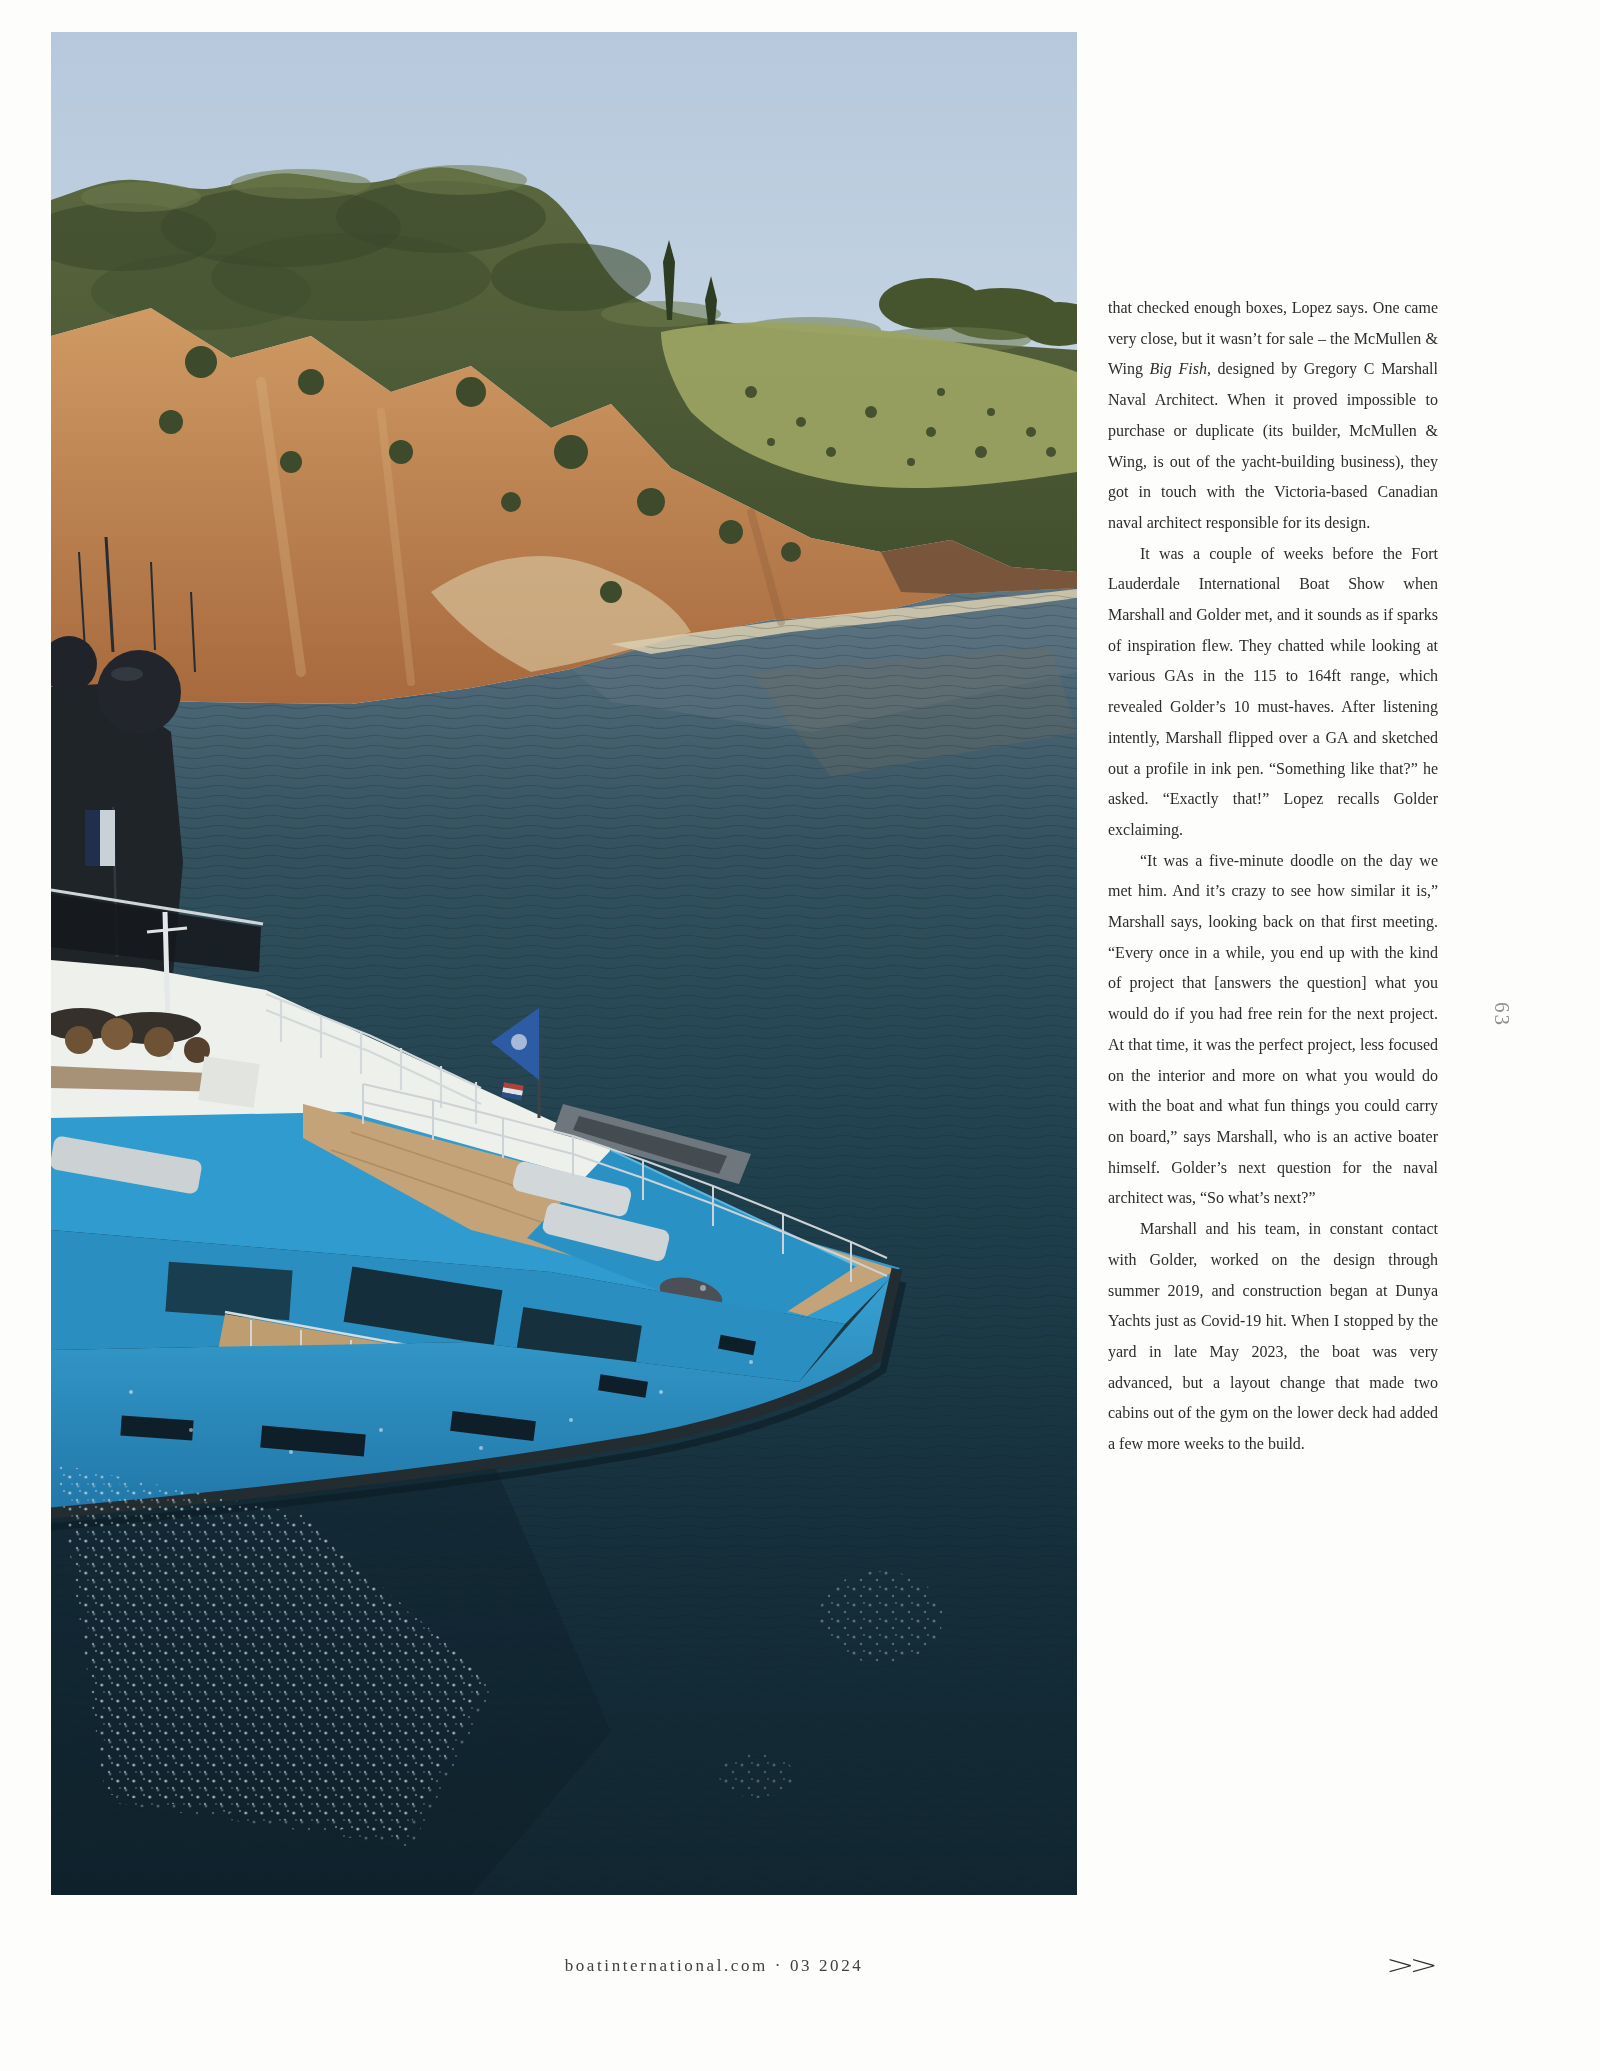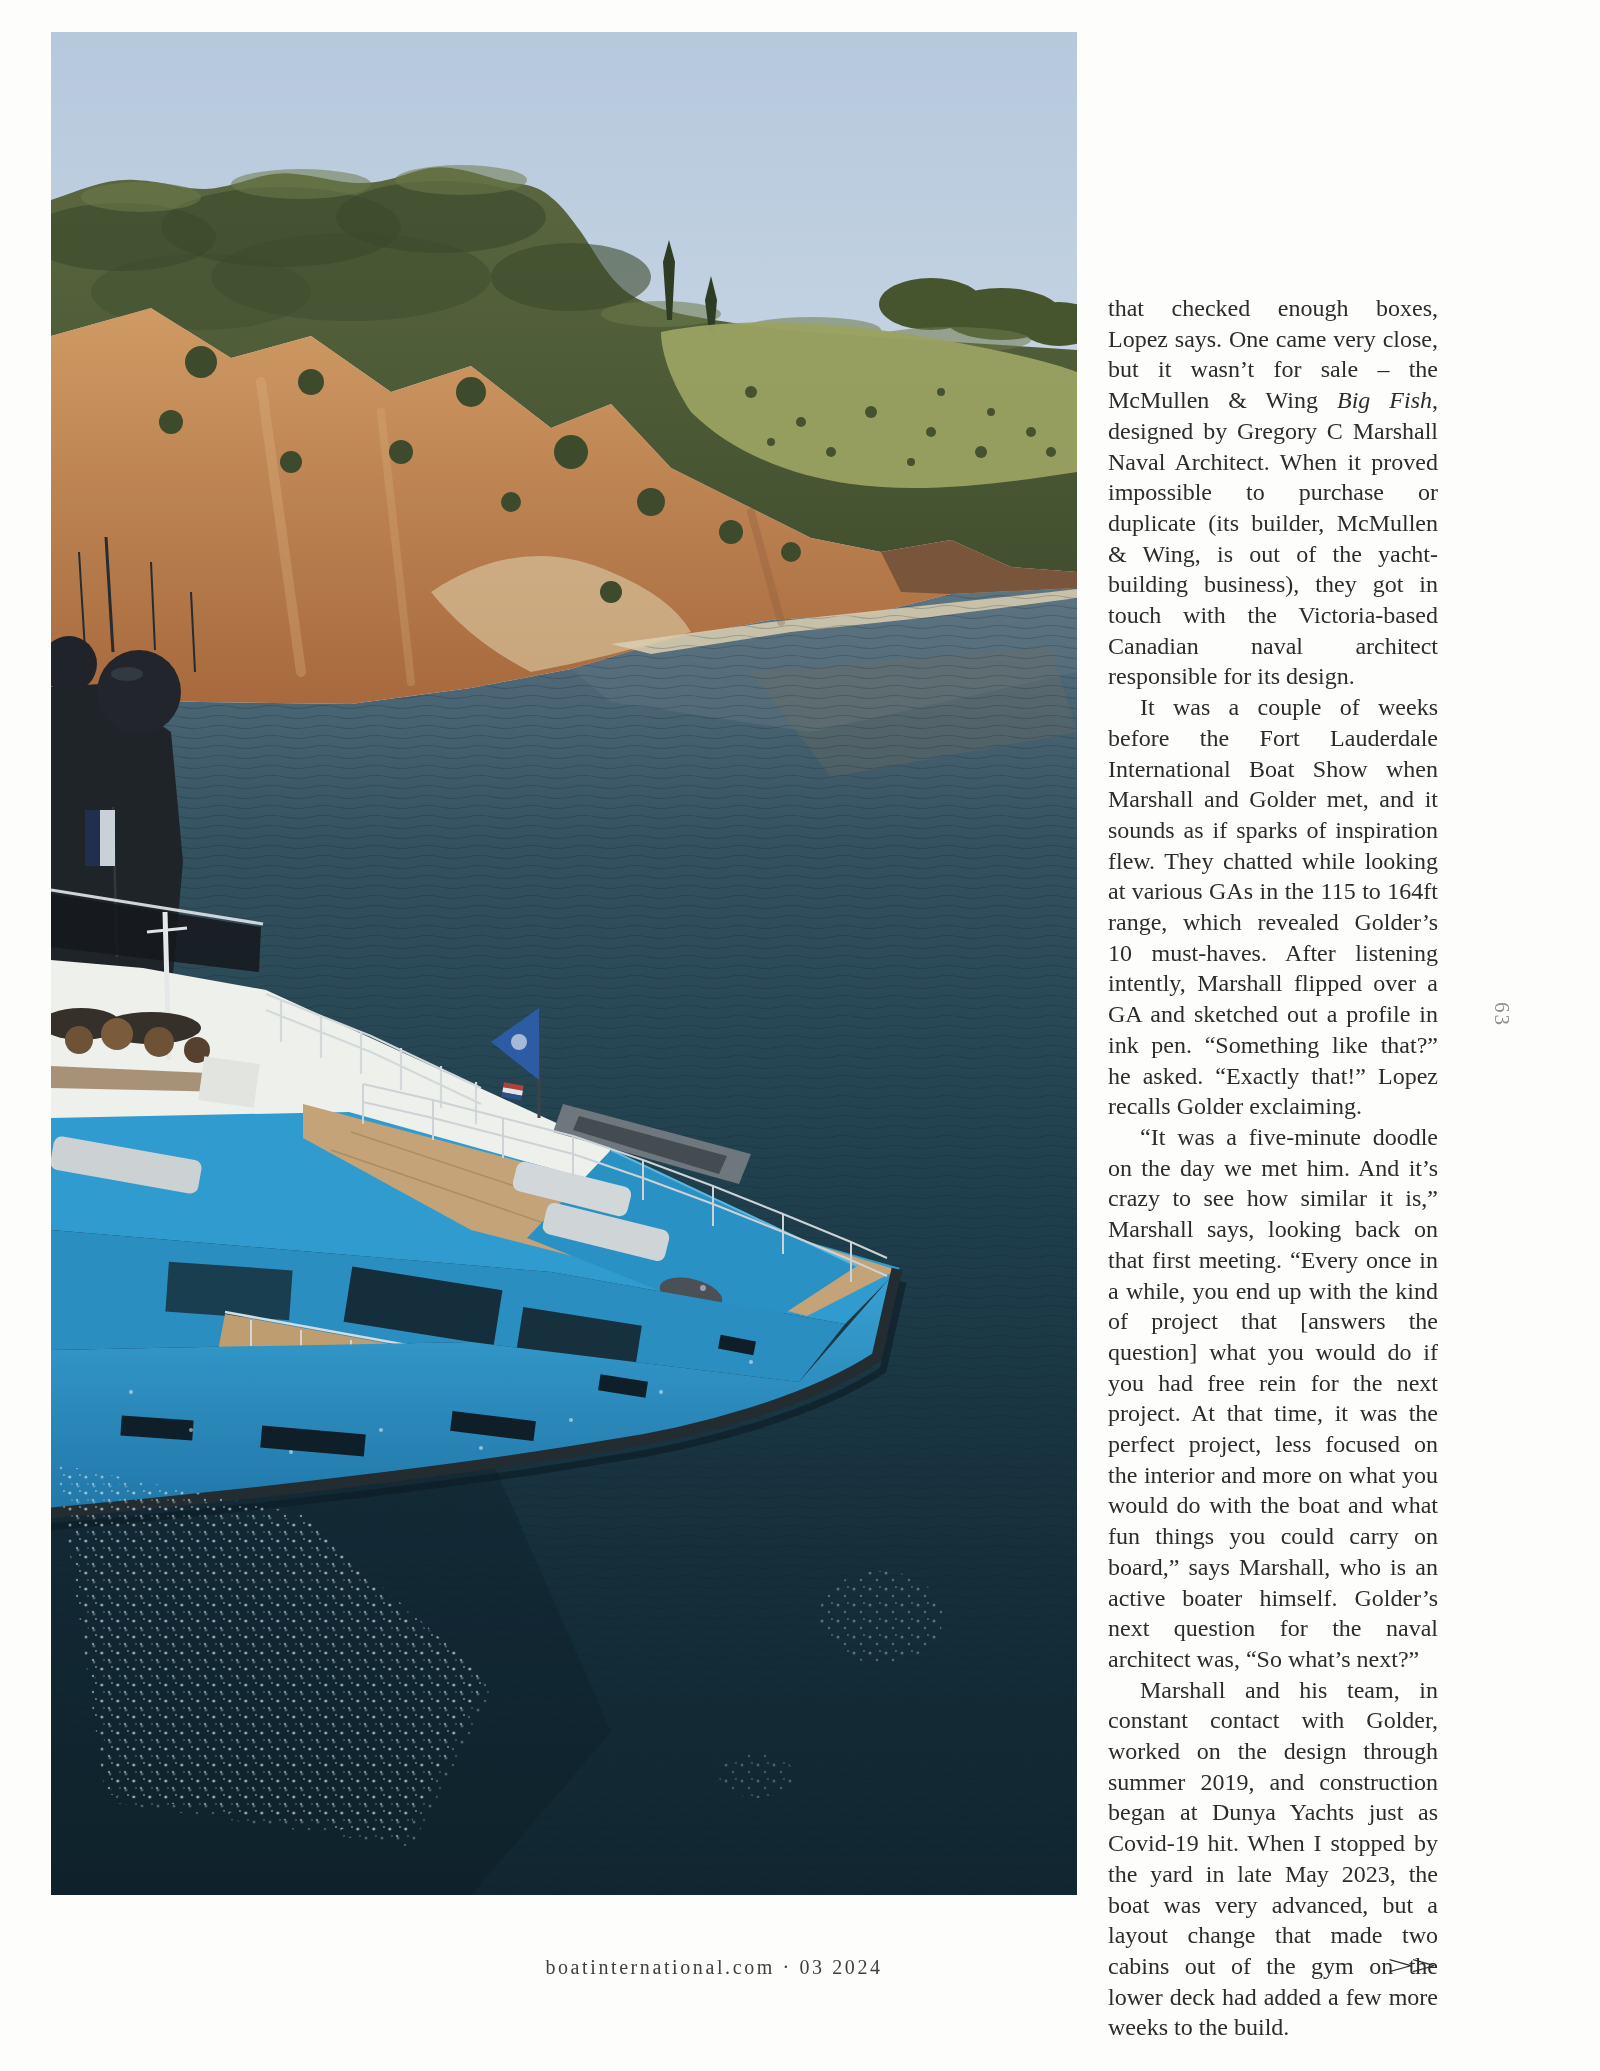--- a/index.html
+++ b/index.html
@@ -9,36 +9,36 @@
     position:relative;
     overflow:hidden;
     font-family:"Liberation Serif","DejaVu Serif",serif;
   }
   .photo{
     position:absolute;left:51px;top:32px;width:1026px;height:1863px;margin:0;
   }
   .photo svg{display:block;width:100%;height:100%;}
   .column{
     position:absolute;left:1108px;top:293px;width:330px;
-    color:#2c2c2a;font-size:24px;line-height:30.7px;
+    color:#2c2c2a;font-size:16px;line-height:30.7px;
     text-align:justify;
   }
   .column p{margin:0;}
   .column p + p{text-indent:32px;}
   .column em{font-style:italic;}
   .page-number{
     position:absolute;left:1478px;top:1002px;width:46px;
     text-align:center;
     transform:rotate(90deg);
     color:#8e8e8c;font-size:21px;letter-spacing:2px;
   }
   .footer{
     position:absolute;left:0;top:1956px;width:1428px;
     text-align:center;
-    color:#40403c;font-size:20px;letter-spacing:2.6px;
+    color:#40403c;font-size:17px;letter-spacing:2.6px;
   }
   .next-marker{
     position:absolute;left:1386px;top:1944px;
     color:#2b2b29;font-size:34px;letter-spacing:-5px;
     transform:scaleY(.8);
     font-family:"DejaVu Sans","Liberation Sans",sans-serif;
     font-weight:200;
   }
 </style>
 </head>

